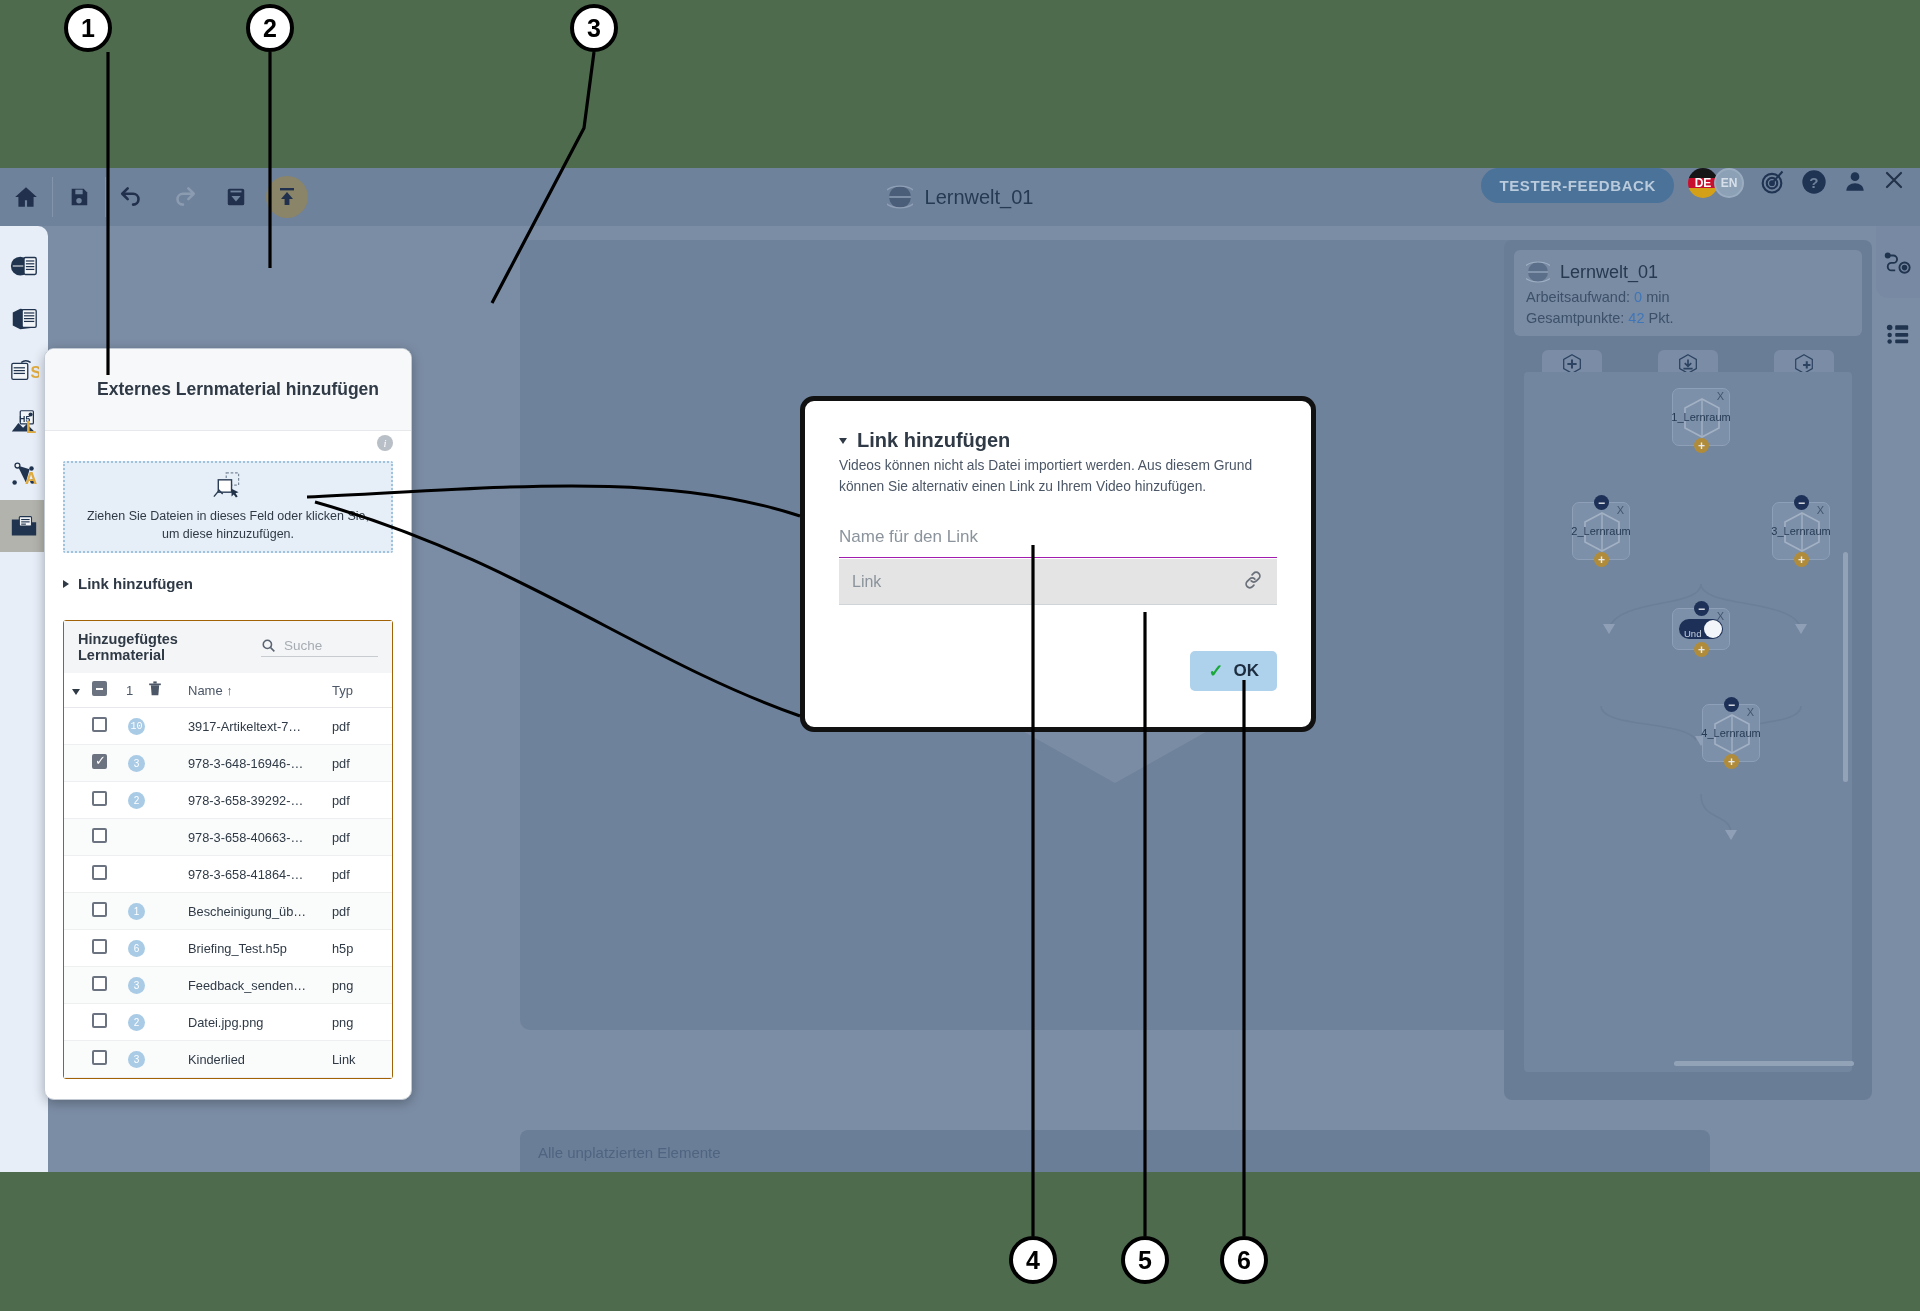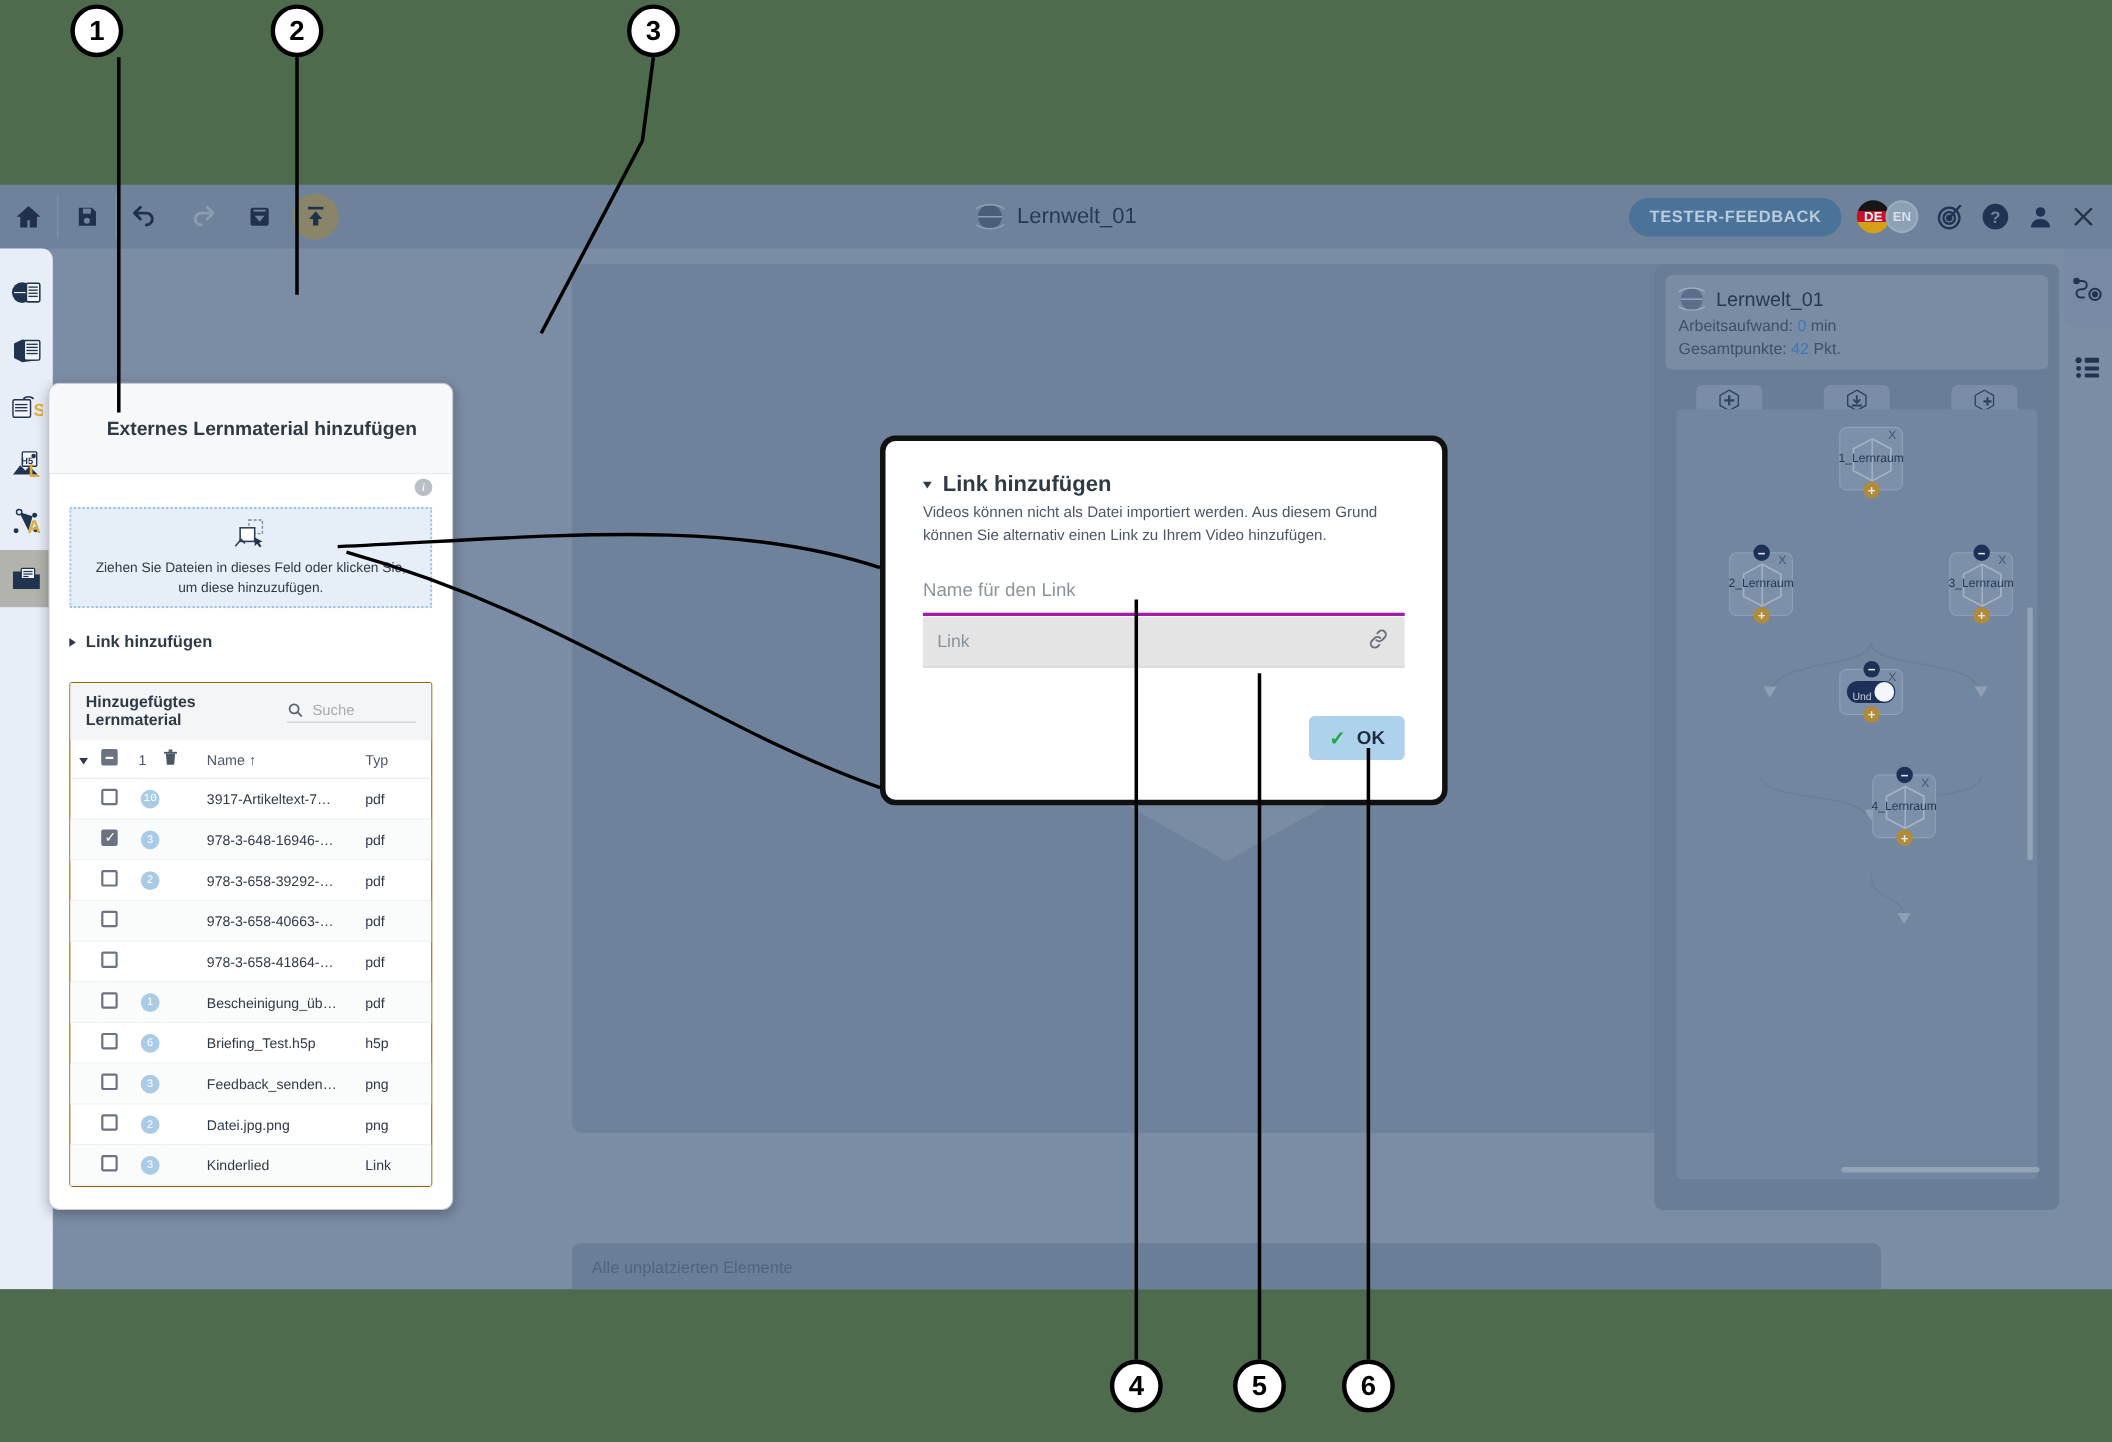--- a/index.html
+++ b/index.html
@@ -34,21 +34,21 @@
     background: #8a8468; display: flex; align-items: center; justify-content: center;
     margin-left: 4px;
   }
   .topbar-title {
     position: absolute; left: 0; right: 0; top: 0; height: 58px;
     display: flex; align-items: center; justify-content: center; gap: 12px;
     color: #263a54; font-size: 20px; pointer-events: none;
   }
   .topbar-right {
     position: absolute; right: 14px; top: 0; height: 58px;
-    display: flex; align-items: center; gap: 14px;
+    display: flex; align-items: flex-start; gap: 14px;
   }
   .tester-btn {
     background: #4b7299; color: #b9cbdc; font-size: 15px; font-weight: bold;
     letter-spacing: .6px; padding: 9px 18px; border-radius: 18px; border: none;
   }
   .lang-toggle { display: flex; align-items: center; }
   .flag {
     width: 30px; height: 30px; border-radius: 50%;
     display: flex; align-items: center; justify-content: center;
     font-size: 12px; font-weight: bold; color: #fff;
@@ -232,21 +232,21 @@
   
   .link-popup {
     position: absolute; left: 800px; top: 396px; width: 516px; height: 336px;
     background: #fff; border: 5px solid #111; border-radius: 14px; padding: 28px 34px;
   }
   .lp-title-row { display: flex; align-items: center; gap: 10px; }
   .lp-title { font-size: 20px; font-weight: bold; color: #2f3a46; }
   .lp-desc { font-size: 13.8px; color: #4b5666; line-height: 1.5; margin-top: 4px; }
   .lp-name-field {
     margin-top: 30px; font-size: 17px; color: #8b939c;
-    border-bottom: 3px solid #a21caf; padding-bottom: 10px;
+    border-bottom: 1px solid #a21caf; padding-bottom: 10px;
   }
   .lp-link-field {
     margin-top: 1px; height: 46px; background: #e4e4e4;
     border-bottom: 1px solid #cfd4d9;
     display: flex; align-items: center; justify-content: space-between;
     padding: 0 13px; font-size: 16px; color: #8b939c;
   }
   .ok-btn {
     position: absolute; right: 34px; bottom: 36px;
     background: #aed2ec; border: none; border-radius: 5px;

